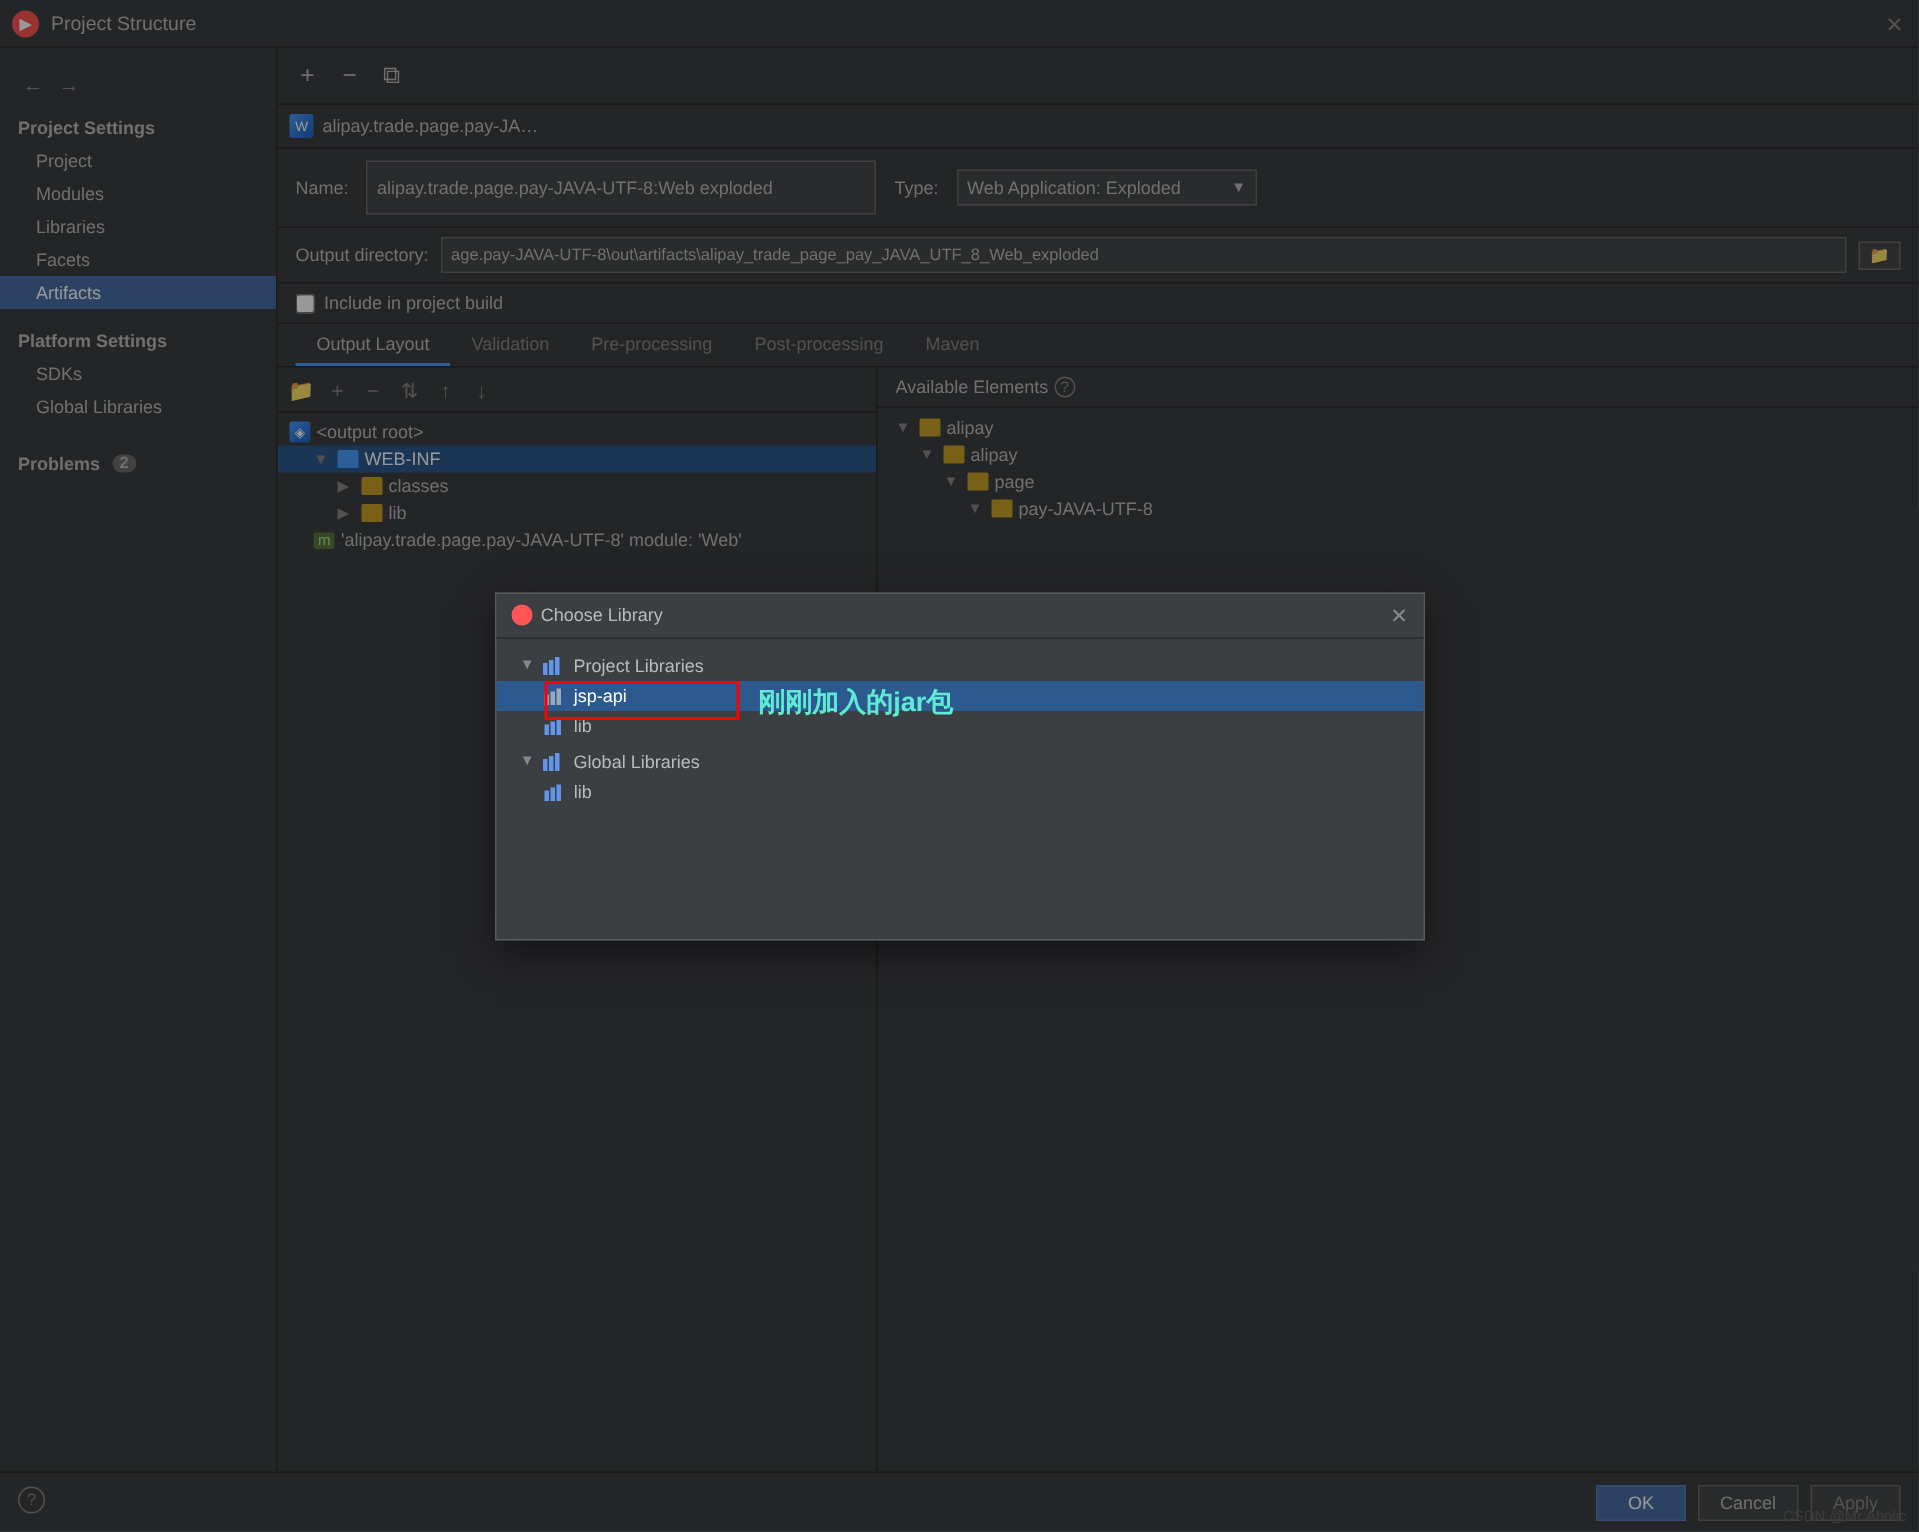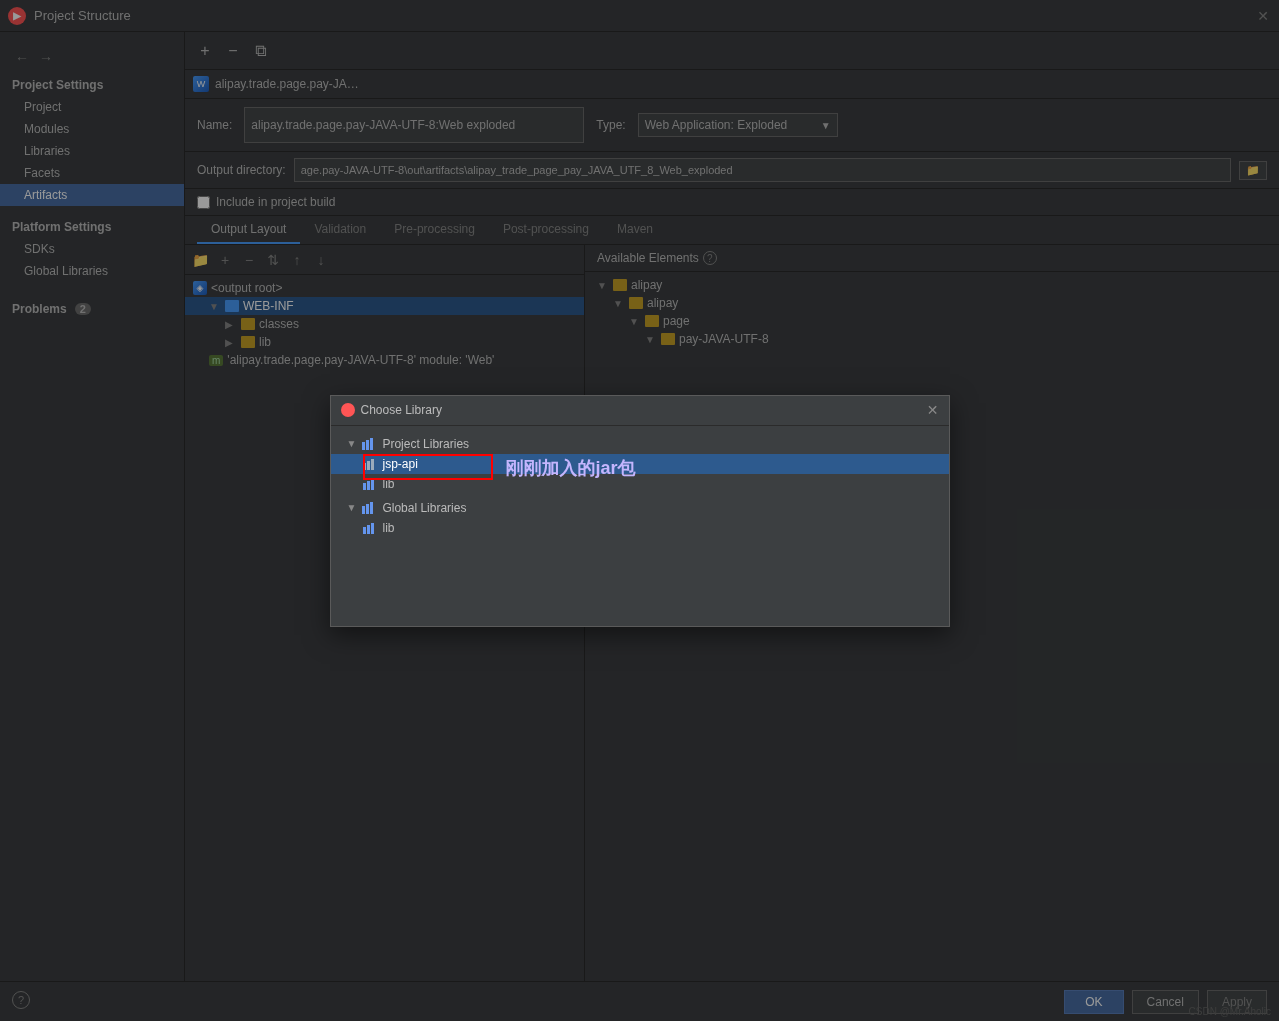--- a/index.html
+++ b/index.html
@@ -790,21 +790,21 @@
             <div class="lib-icon">
               <span style="height:7px;background:#9ab;"></span>
               <span style="height:9px;background:#9ab;"></span>
               <span style="height:11px;background:#9ab;"></span>
             </div>
             <span>jsp-api</span>
           </div>
 
           <div class="red-box" style="top:0;left:32px;width:130px;height:26px;"></div>
 
-          <div class="annotation-text" style="top:2px;left:175px;font-size:18px;color:#c4b5fd;">刚刚加入的jar包</div>
+          <div class="annotation-text" style="top:2px;left:175px;font-size:18px;color:#5eead4;">刚刚加入的jar包</div>
         </div>
 
         <div class="dialog-tree-item indent-1">
           <div class="lib-icon">
             <span style="height:7px;"></span>
             <span style="height:9px;"></span>
             <span style="height:11px;"></span>
           </div>
           <span>lib</span>
         </div>

